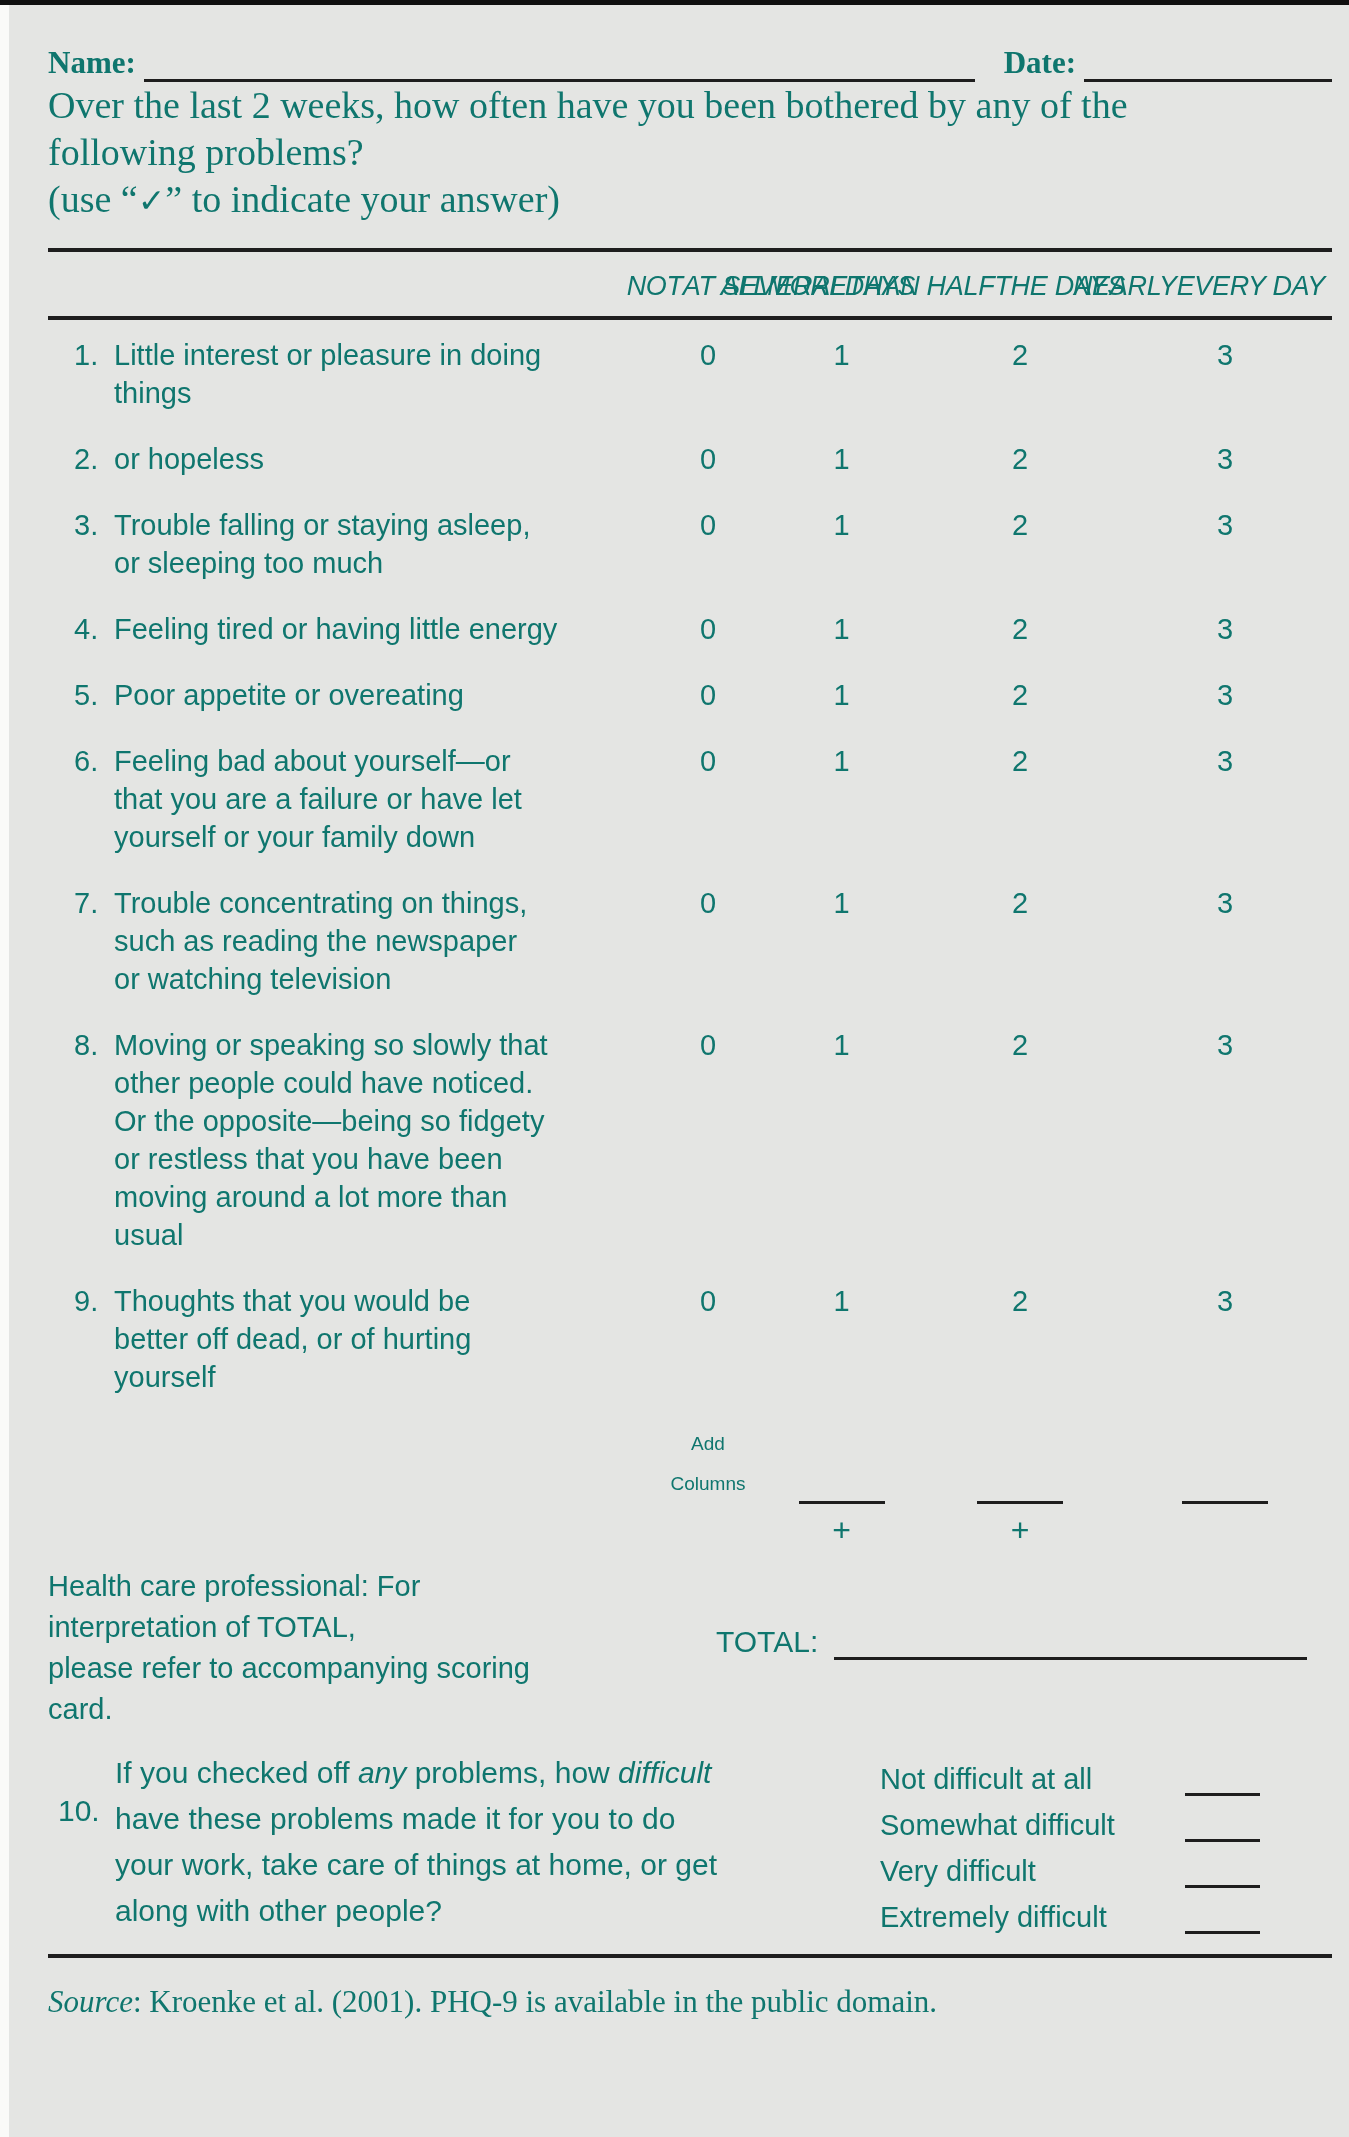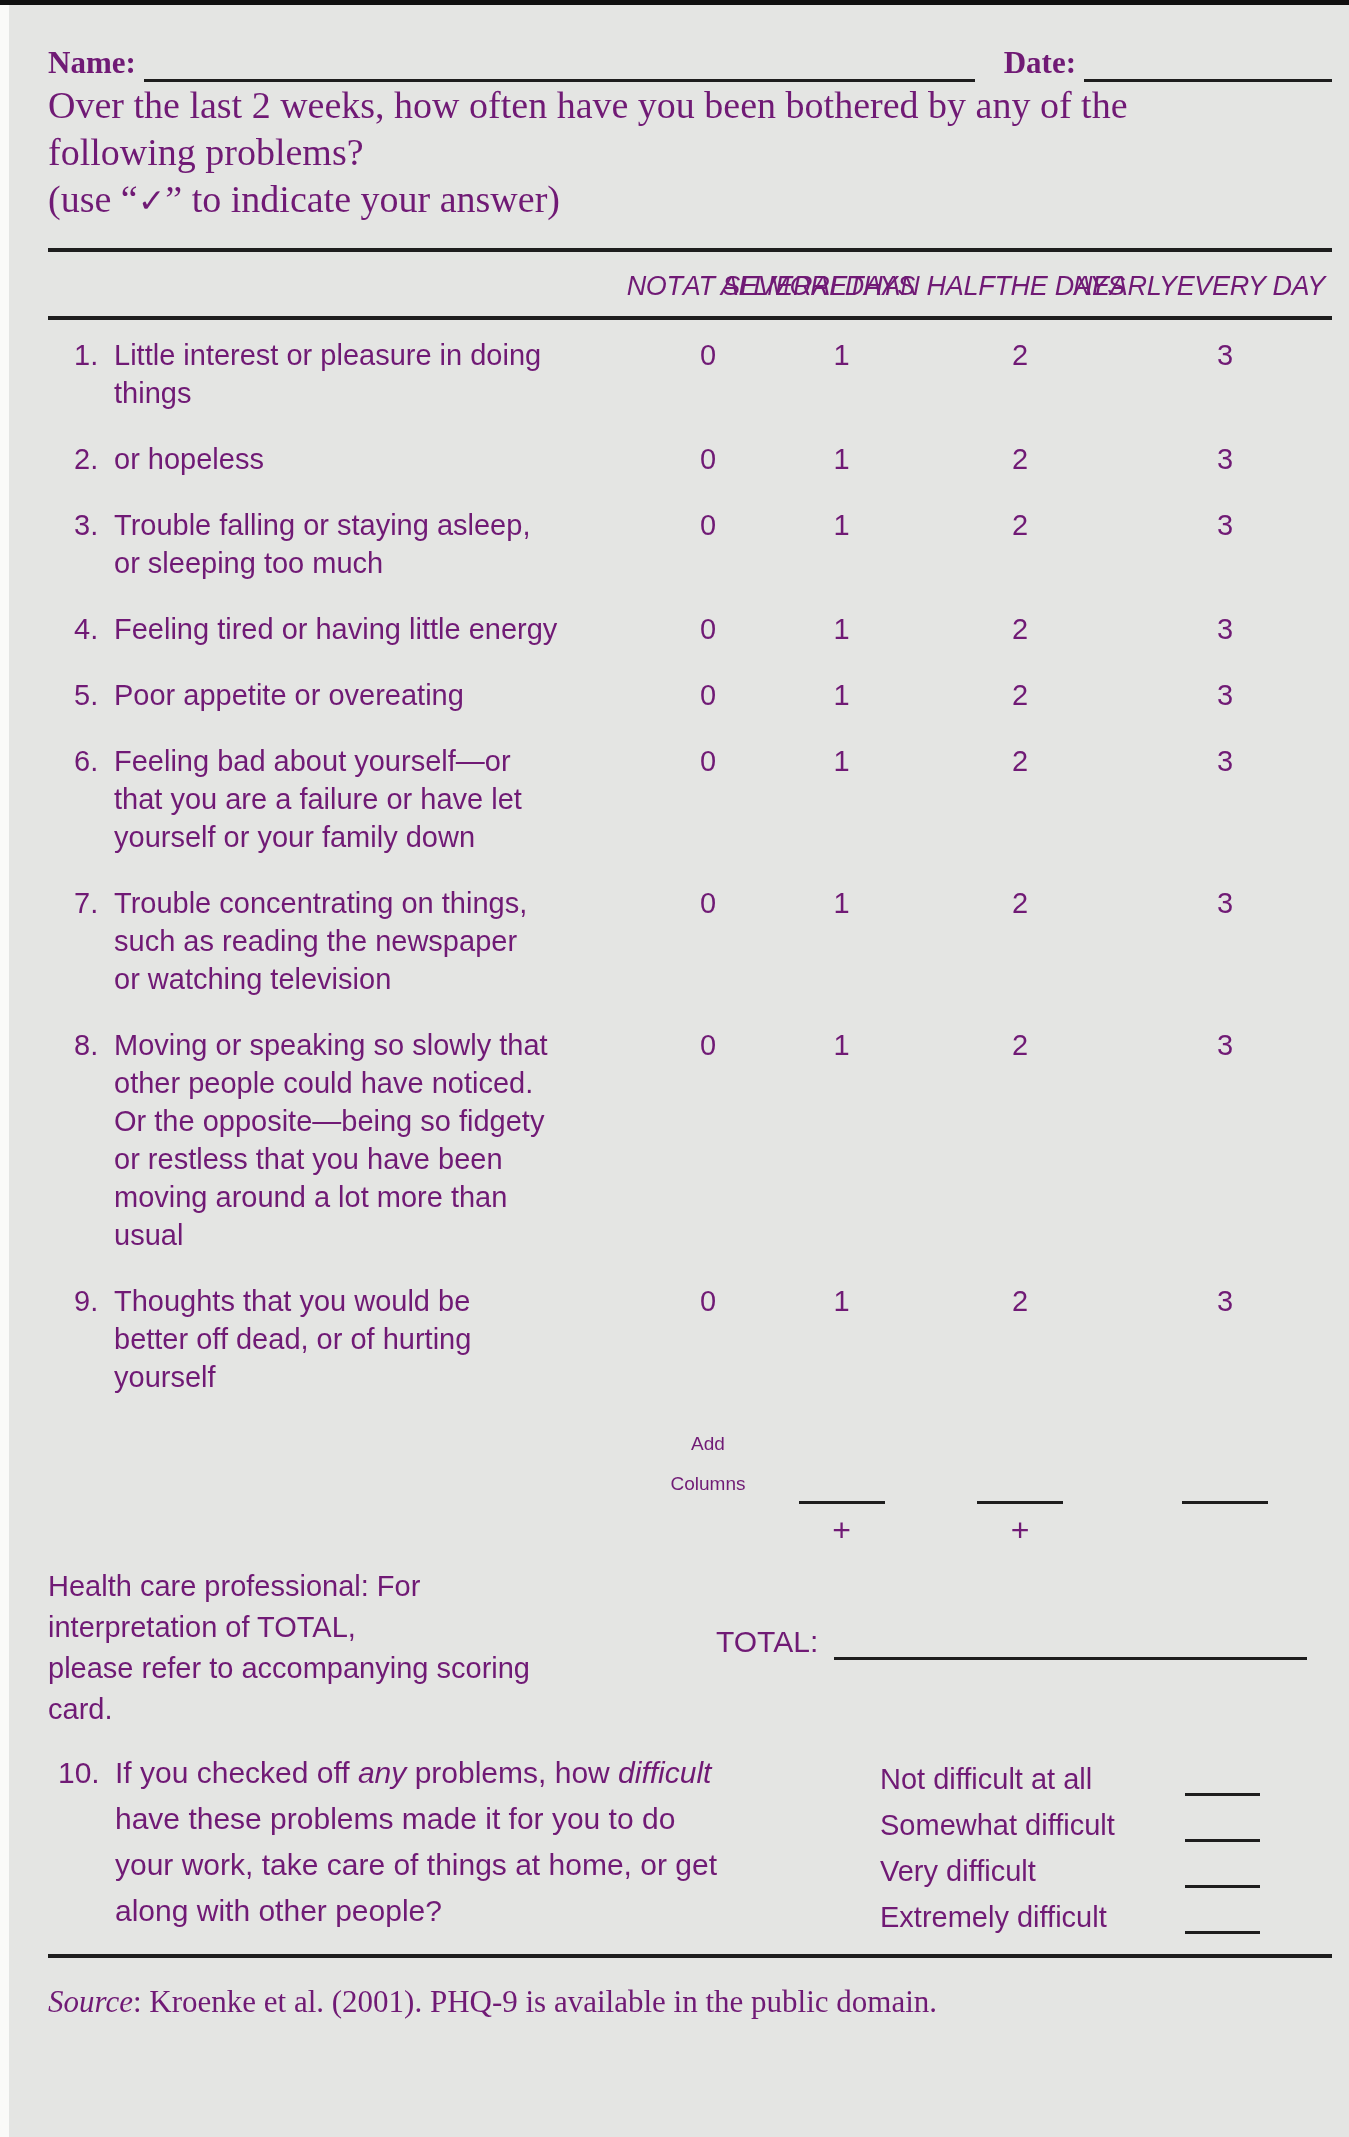--- a/index.html
+++ b/index.html
@@ -1,21 +1,21 @@
 <!DOCTYPE html>
 <html><head>
 <meta charset="utf-8">
 <style>
   html,body{margin:0;padding:0;background:#ffffff;}
   .page{
     position:relative;
     width:1349px;height:2137px;
     background:#e4e5e3;
     overflow:hidden;
-    color:#701a75;
+    color:#0f766e;
     box-sizing:border-box;
     font-family:"Liberation Sans", sans-serif;
   }
   .top-bar{position:absolute;top:0;left:0;width:1349px;height:5px;background:#101010;}
   .white-strip{position:absolute;top:5px;left:0;width:9px;height:2132px;background:#fafaf8;}
   .content{position:relative;padding:44px 17px 0 48px;}
 
   
   .name-row{
     display:flex;align-items:flex-end;
@@ -67,21 +67,21 @@
   .foot{display:flex;margin-top:12px;}
   .note{width:620px;font-size:29px;line-height:41px;white-space:nowrap;}
   .totalwrap{flex:1;padding-top:58px;}
   .total-inner{display:flex;align-items:flex-end;margin-left:48px;margin-right:25px;}
   .total-label{font-size:30px;line-height:36px;}
   .total-line{flex:1;margin-left:16px;border-bottom:3px solid #1e1e1e;height:32px;}
 
   
   .q10{display:flex;margin-top:20px;}
   .q10left{width:810px;font-size:30px;line-height:46px;display:flex;}
-  .q10num{width:57px;margin-left:10px;flex:none;}
+  .q10num{width:57px;margin-left:10px;flex:none;margin-top:38px;}
   .q10text{flex:1;white-space:nowrap;}
   .it{font-style:italic;}
   .q10right{width:380px;margin-left:22px;font-size:29px;}
   .optrow{display:flex;justify-content:space-between;align-items:flex-end;height:46px;}
   .opt-blank{width:75px;border-bottom:3px solid #1e1e1e;height:8px;}
 
   
   .source{
     margin-top:24px;font-family:"Liberation Serif", serif;font-size:31px;line-height:40px;white-space:nowrap;
   }

